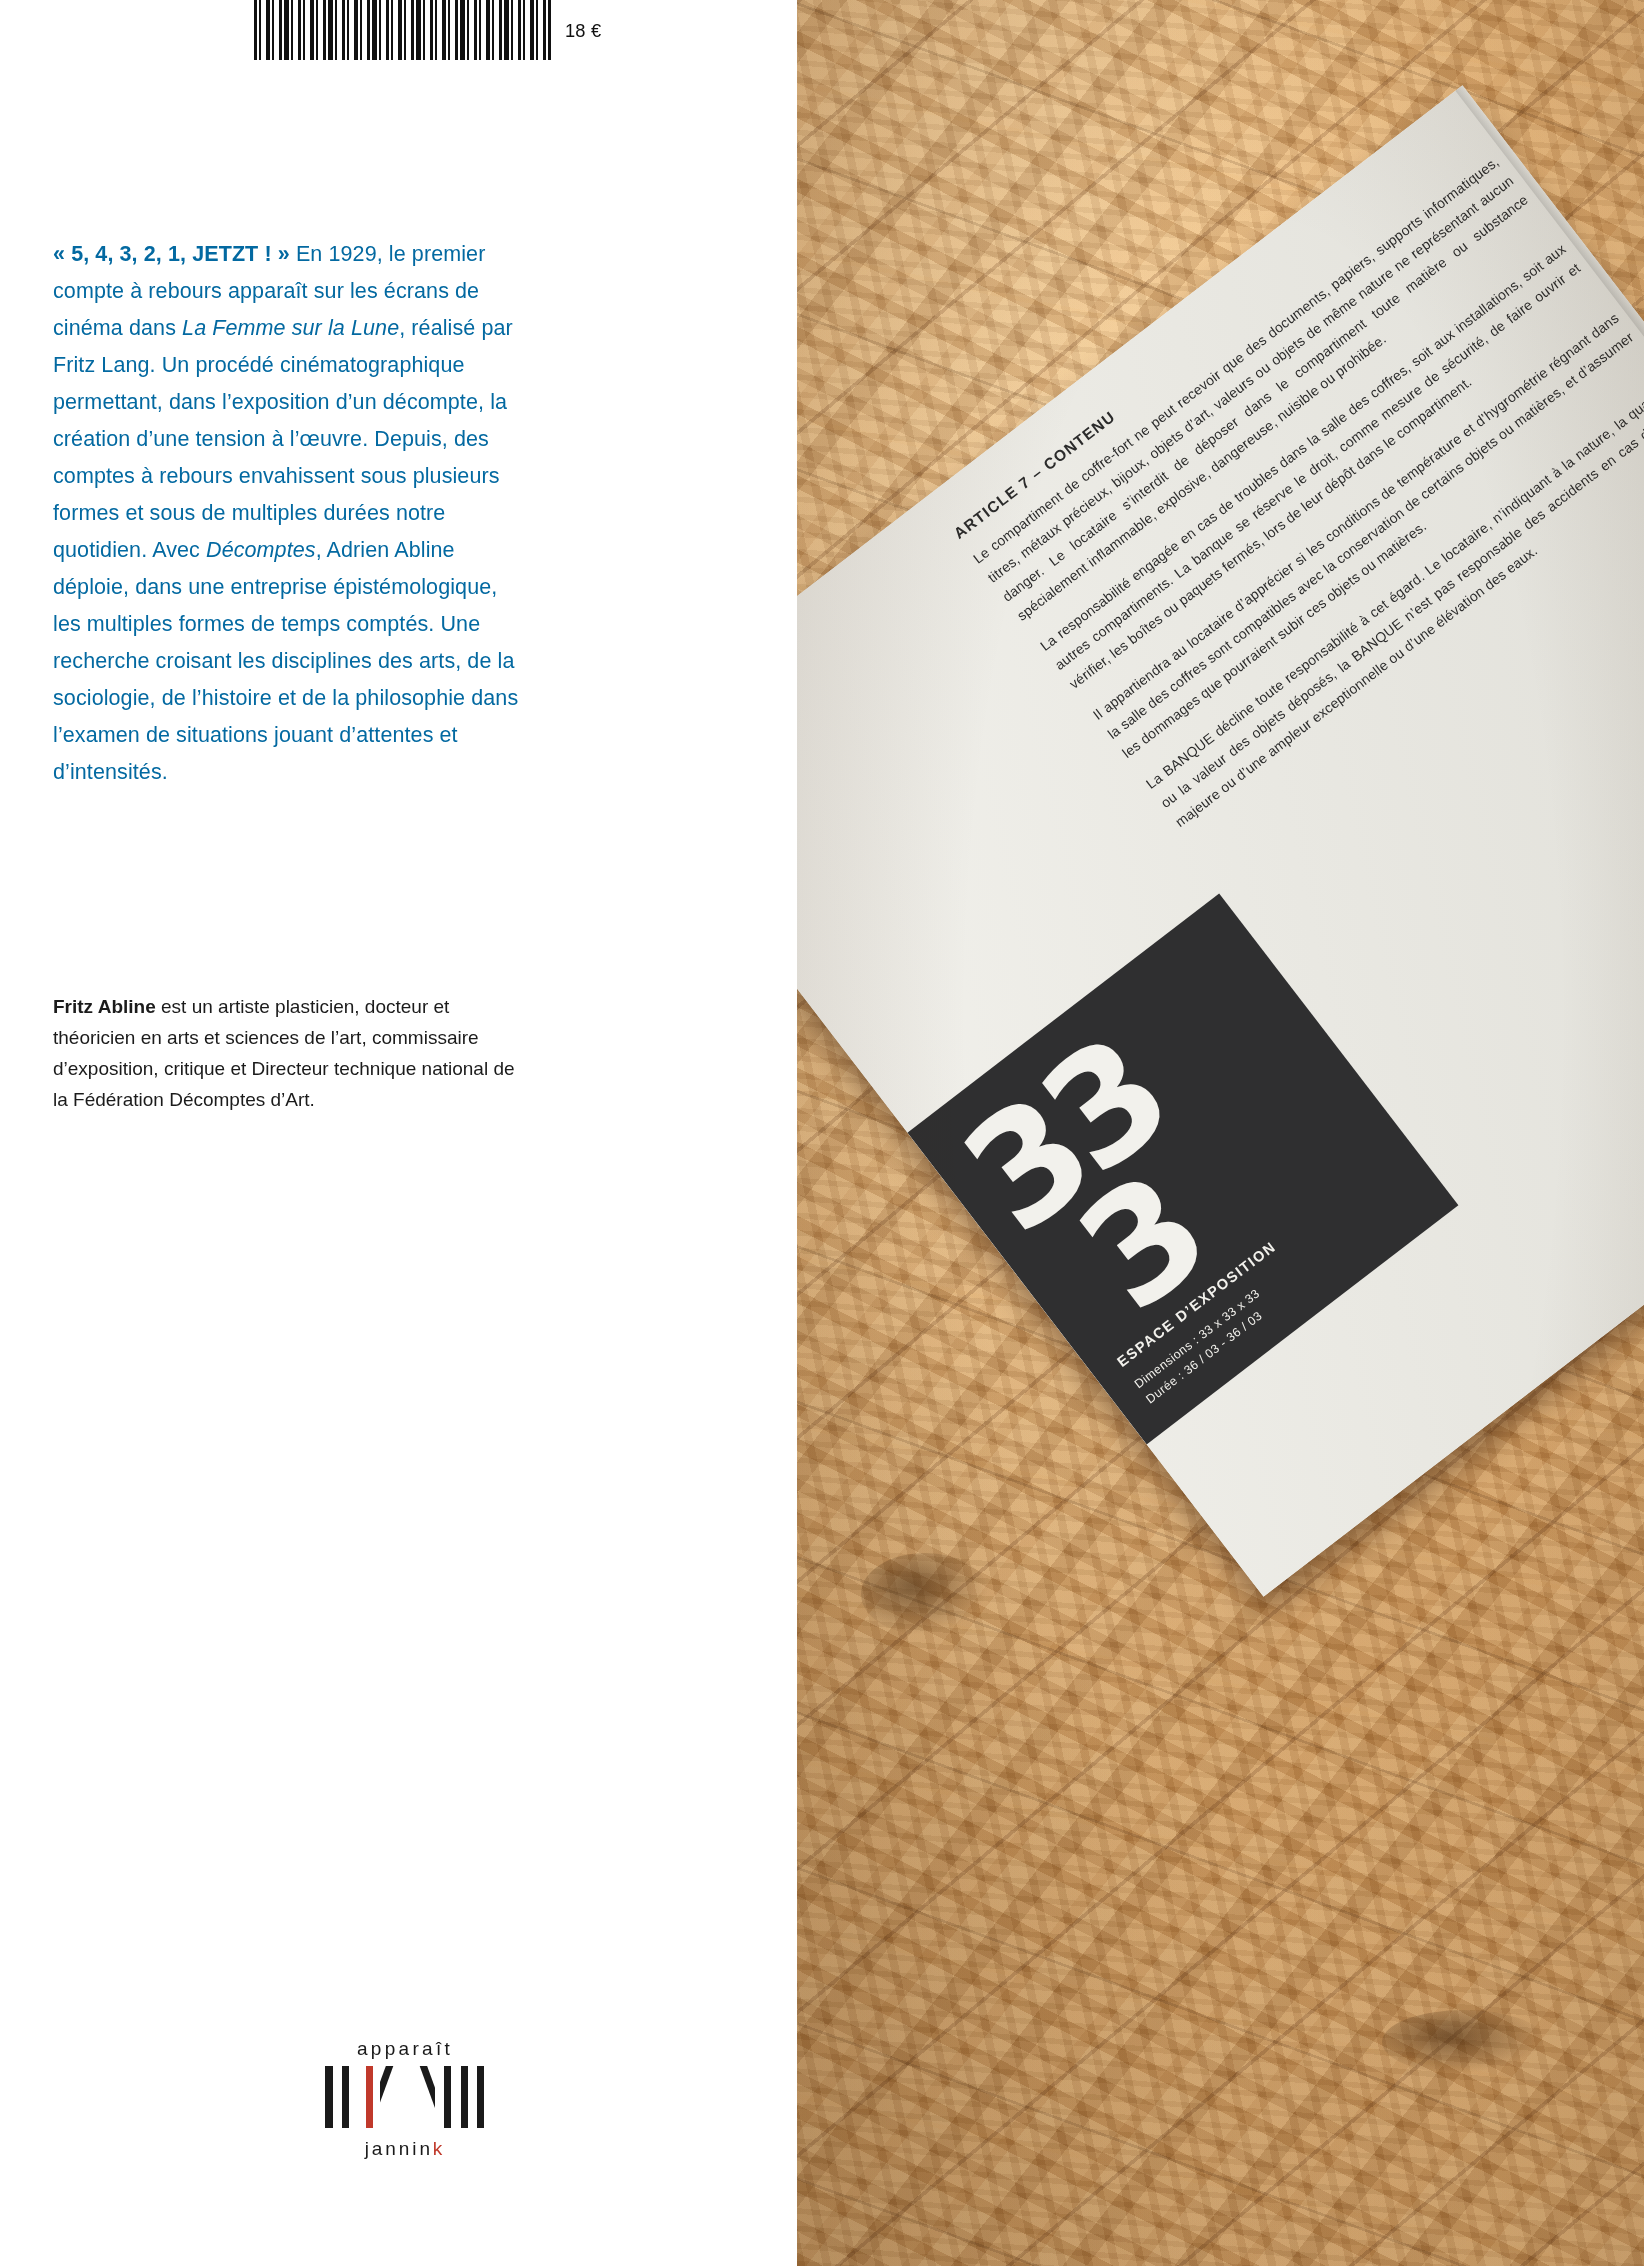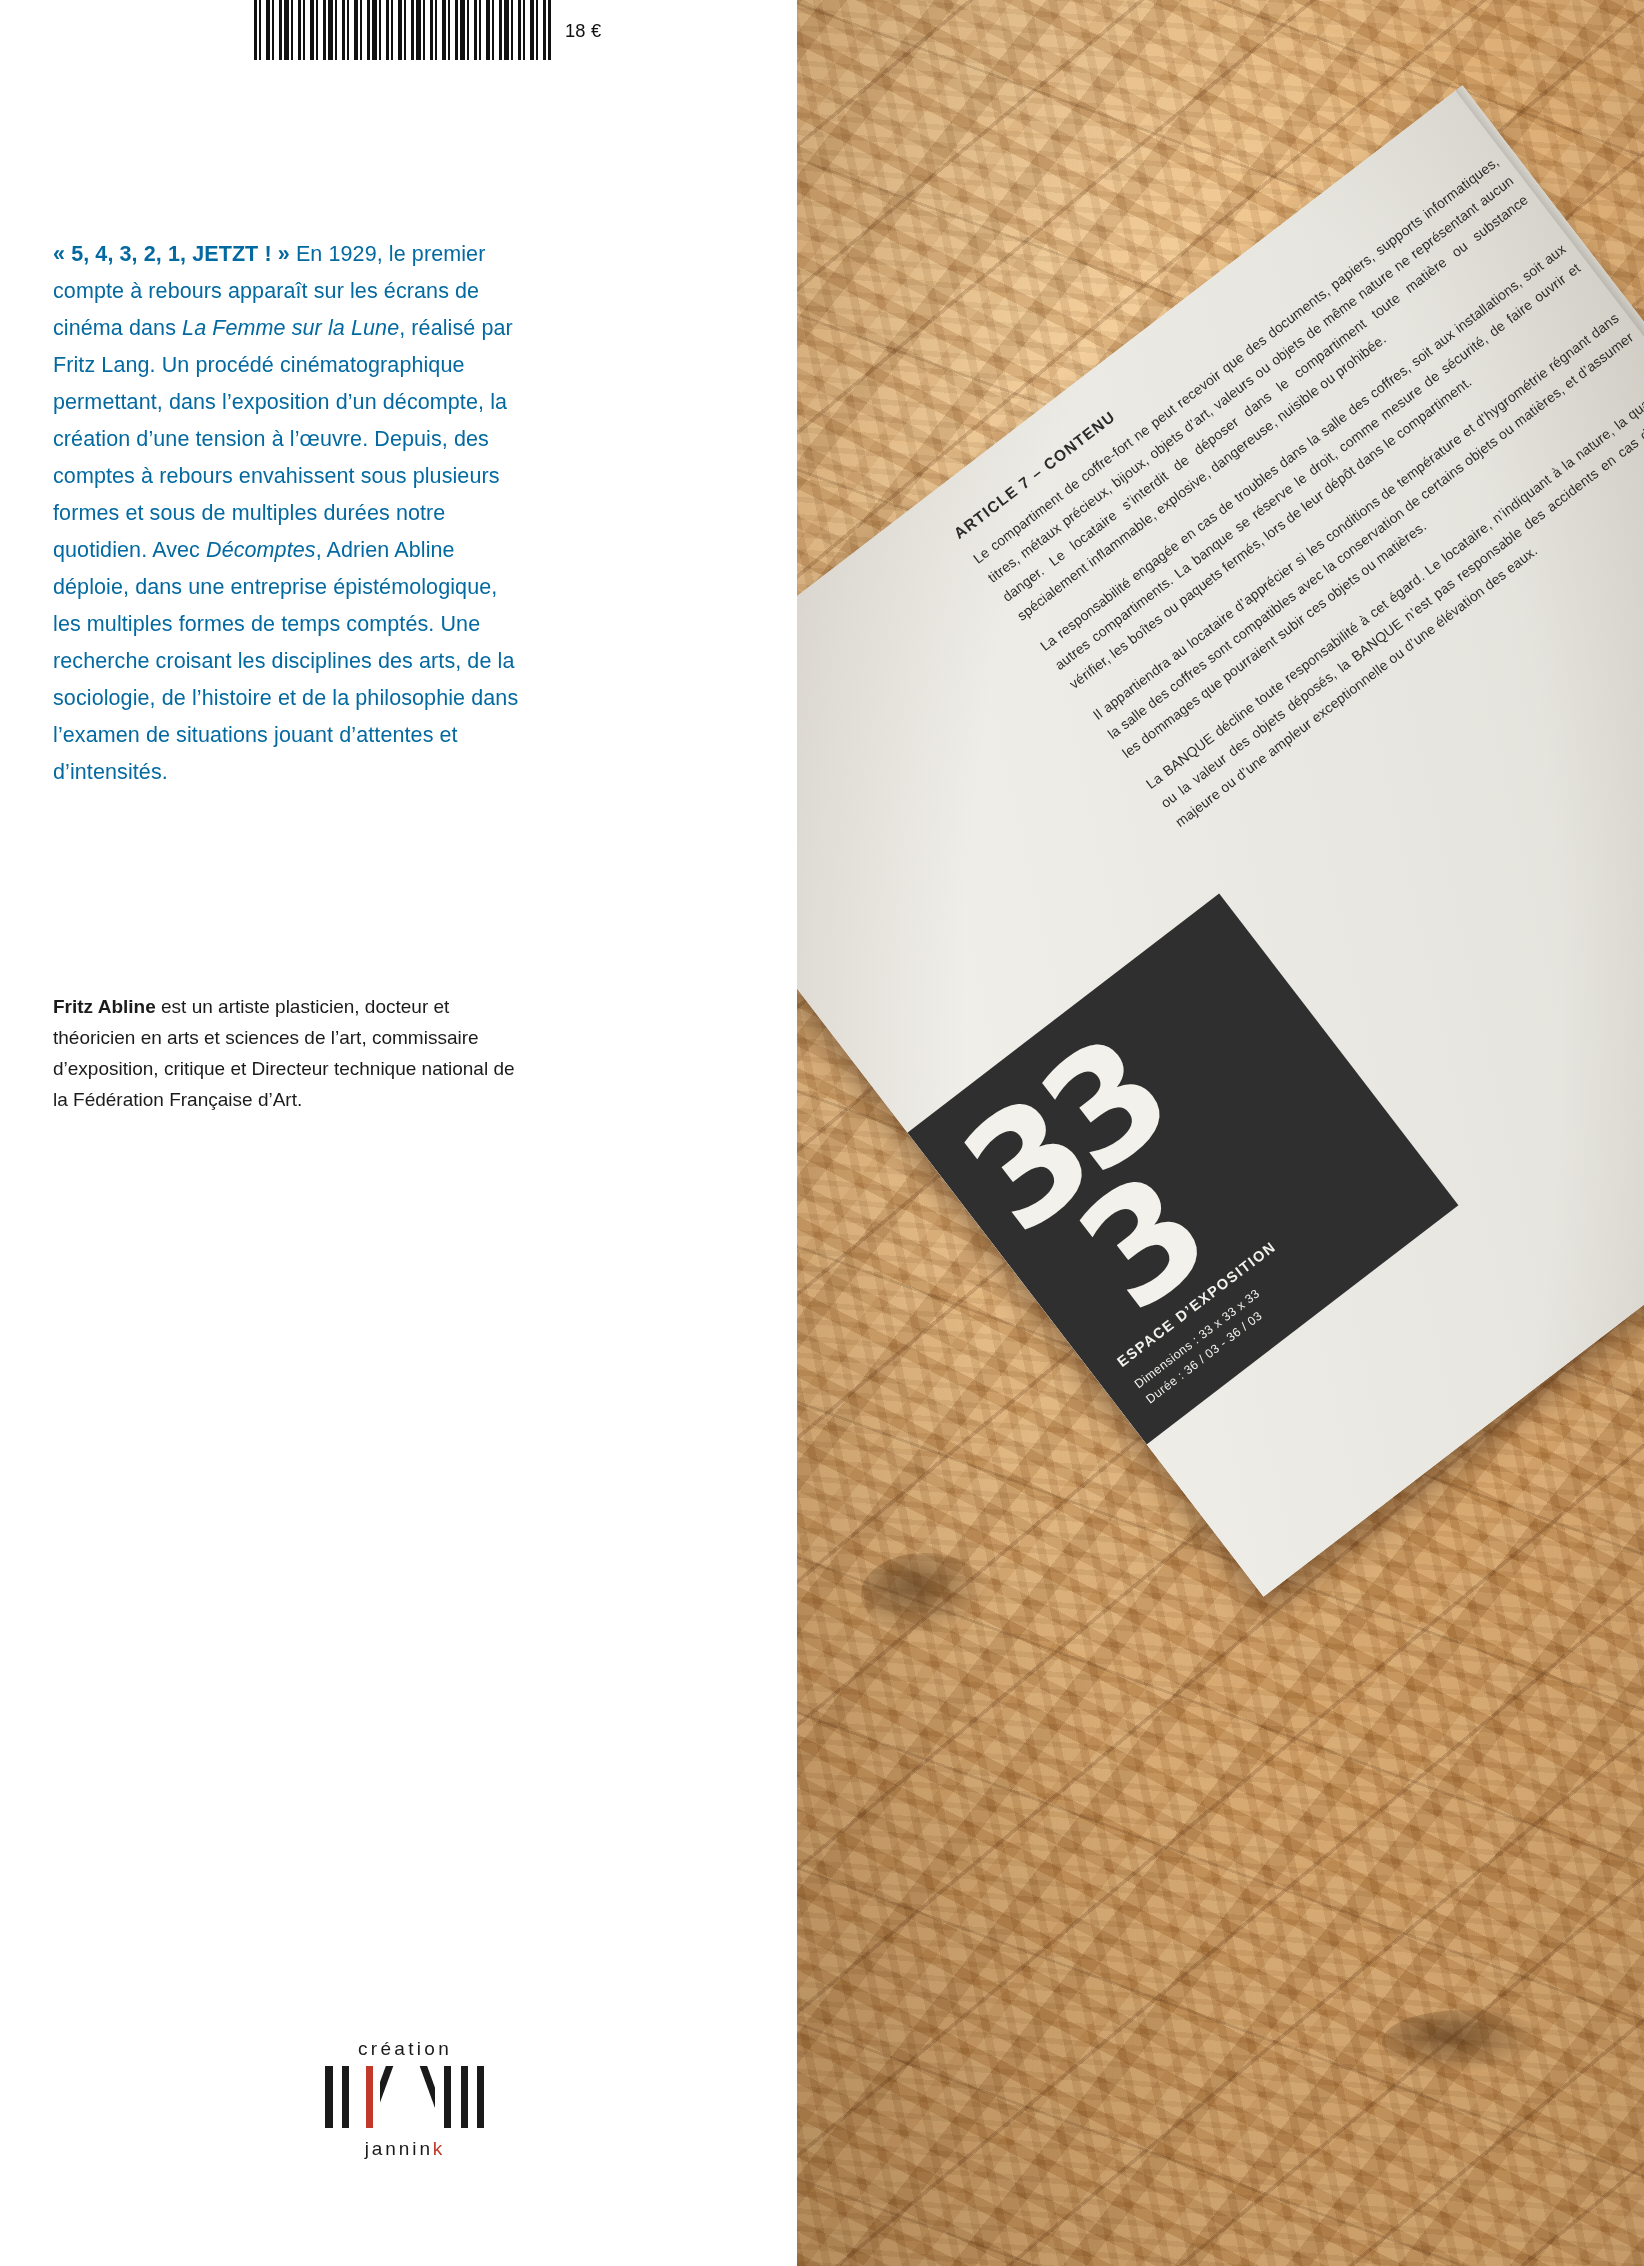--- a/index.html
+++ b/index.html
@@ -315,25 +315,25 @@
   <div id="barcode-area">
     <div id="barcode"></div>
     <div id="price-label">18 €</div>
   </div>
 
   <div id="blurb">
     <span class="lead">« 5, 4, 3, 2, 1, JETZT ! »</span><span> En 1929, le premier compte à rebours apparaît sur les écrans de cinéma dans </span><span class="it">La Femme sur la Lune</span><span>, réalisé par Fritz Lang. Un procédé cinématographique permettant, dans l’exposition d’un décompte, la création d’une tension à l’œuvre. Depuis, des comptes à rebours envahissent sous plusieurs formes et sous de multiples durées notre quotidien. Avec </span><span class="it">Décomptes</span><span>, Adrien Abline déploie, dans une entreprise épistémologique, les multiples formes de temps comptés. Une recherche croisant les disciplines des arts, de la sociologie, de l’histoire et de la philosophie dans l’examen de situations jouant d’attentes et d’intensités.</span>
   </div>
 
   <div id="bio">
-    <span class="name">Fritz Abline</span><span> est un artiste plasticien, docteur et théoricien en arts et sciences de l’art, commissaire d’exposition, critique et Directeur technique national de la Fédération Française d’Art.</span>
+    <span class="name">Fritz Abline</span><span> est un artiste plasticien, docteur et théoricien en arts et sciences de l’art, commissaire d’exposition, critique et Directeur technique national de la Fédération Décomptes d’Art.</span>
   </div>
 
   <div id="publisher">
-    <div class="pub-top">création</div>
+    <div class="pub-top">apparaît</div>
     <div class="pub-mark">
       <span class="bar b1"></span>
       <span class="bar b2"></span>
       <span class="bar b3"></span>
       <span class="diag"></span>
       <span class="bar b4"></span>
       <span class="bar b5"></span>
       <span class="bar b6"></span>
     </div>
     <div class="pub-bottom"><span>jannin</span><span class="k">k</span></div>

